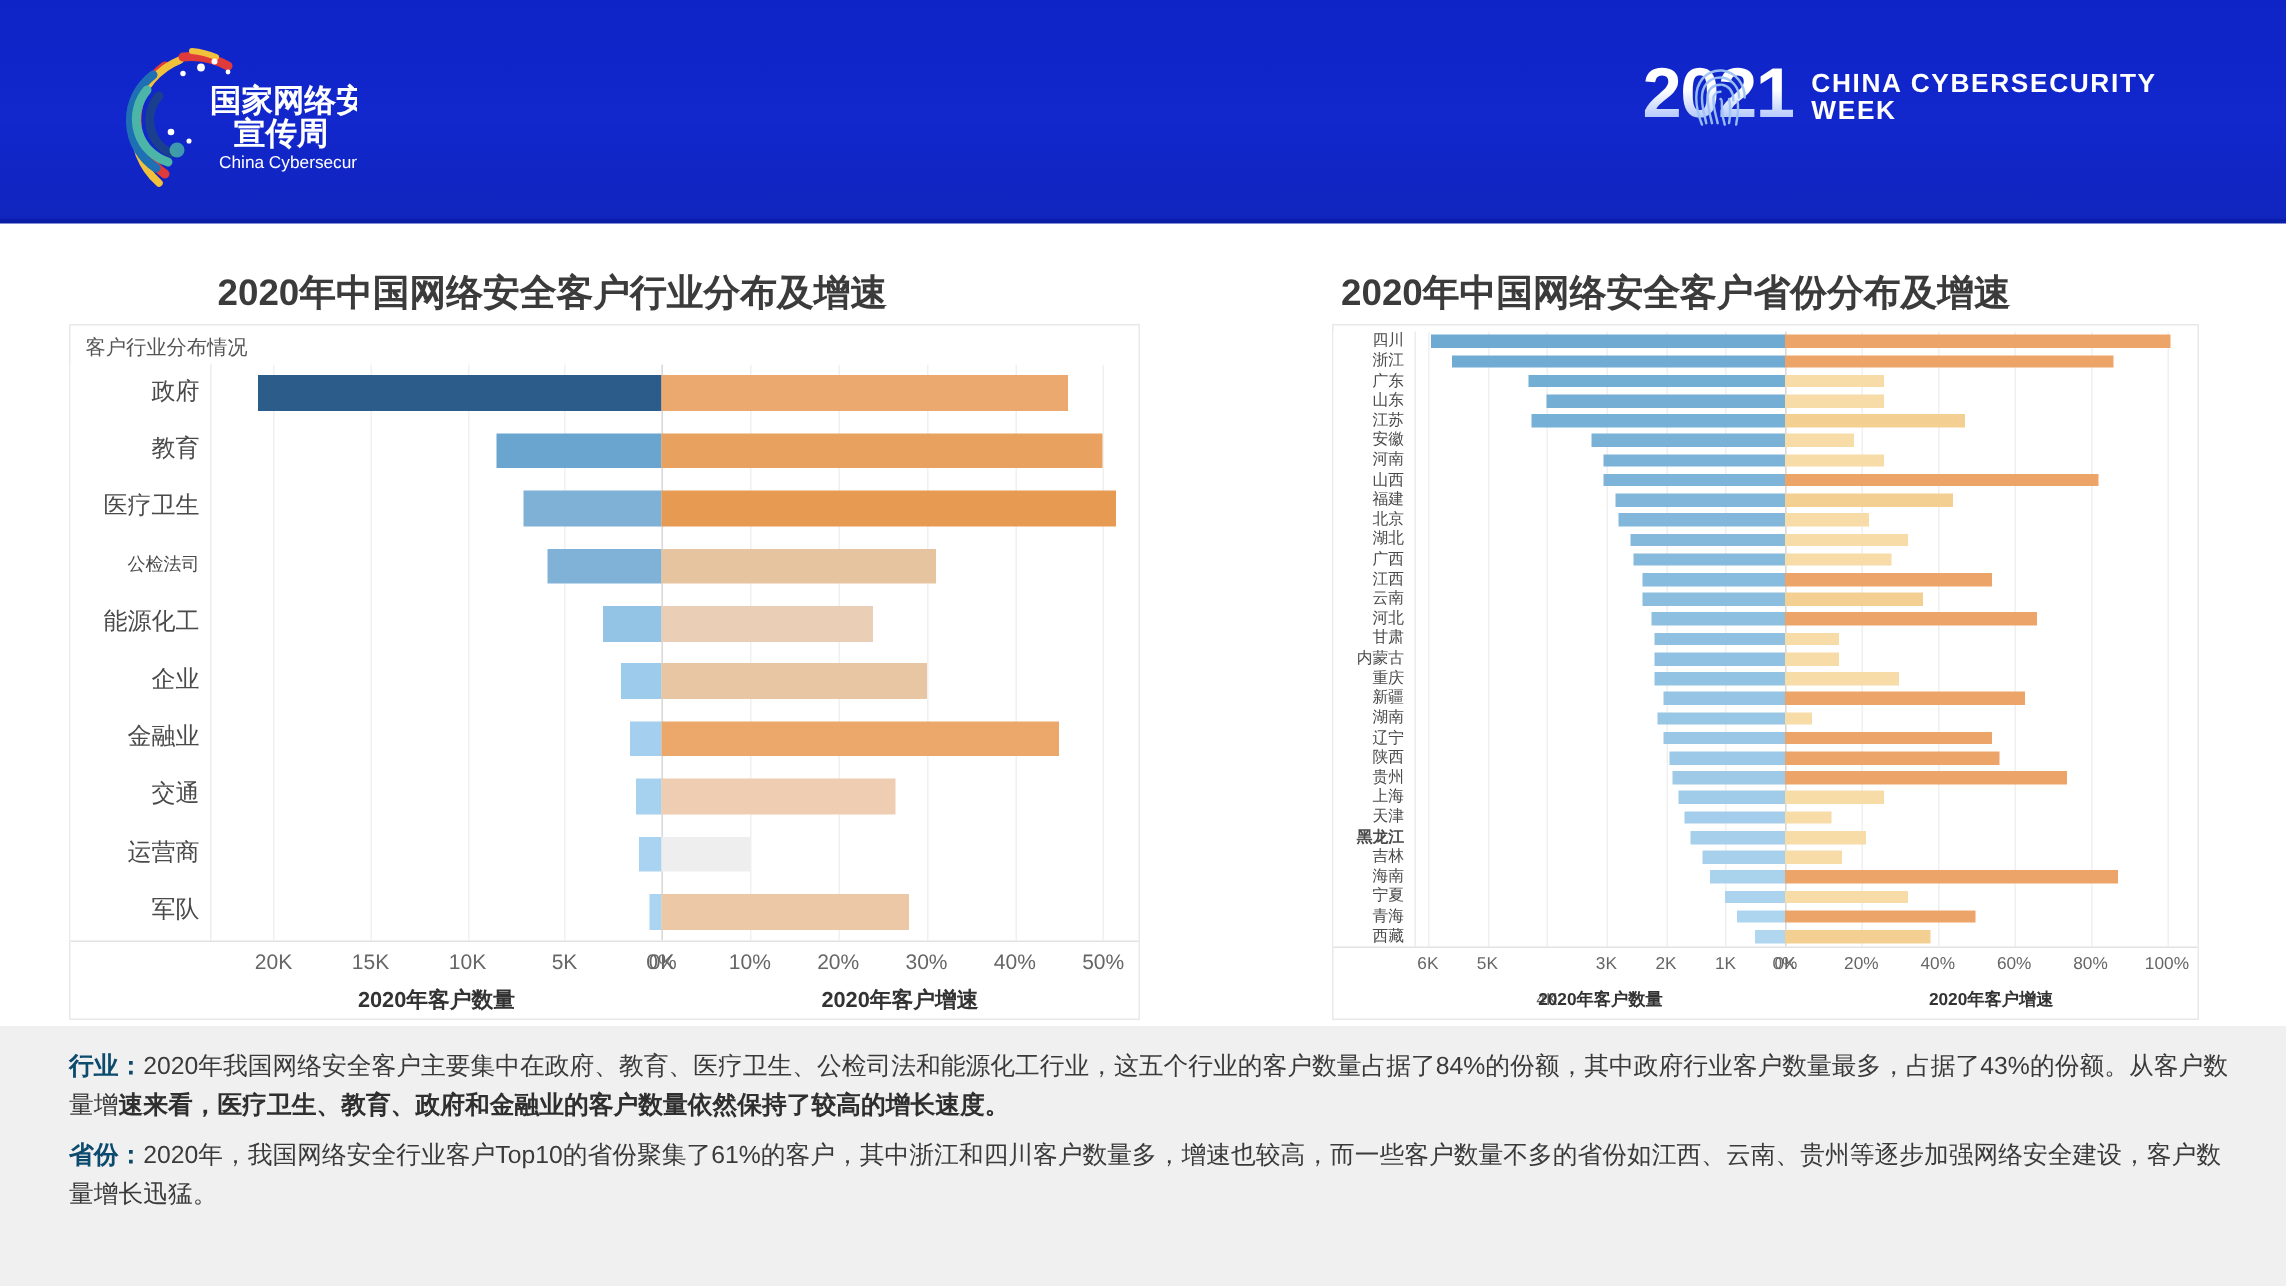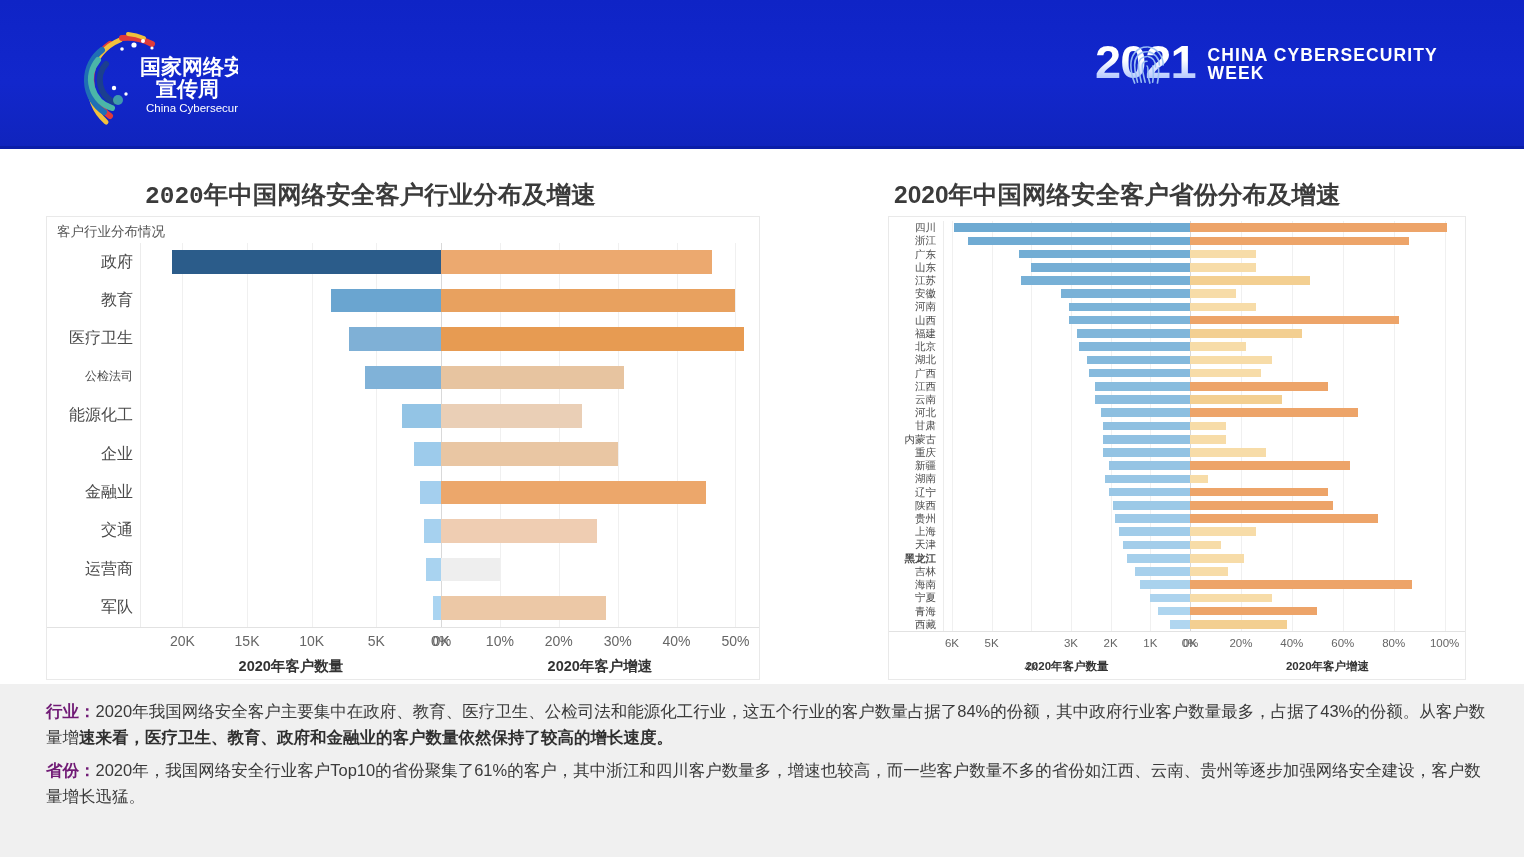--- a/index.html
+++ b/index.html
@@ -49,21 +49,21 @@
     margin-top:7px; text-align:center; color:#c8d4ff; font-size:11.5px;
     letter-spacing:1px; padding-left:48px;
   }
   .lr-sub span { margin:0 9px; }
 
   
   .panel-title {
     position:absolute; font-size:24.5px; font-weight:700; color:#3b3b3b;
     white-space:nowrap;
   }
-  #title-left  { left:145px; top:178px;font-family:Liberation Mono, monospace; }
+  #title-left  { left:145px; top:178px; }
   #title-right { left:894px; top:178px; }
 
   .chart-card {
     position:absolute; background:#ffffff;
     border:1px solid #e9e9e9;
   }
   #card-left  { left:46px;  top:216px; width:714px; height:464px; }
   #card-right { left:888px; top:216px; width:578px; height:464px; }
 
   .card-sub {
@@ -96,21 +96,21 @@
     position:absolute; text-align:center; font-weight:700; color:#333;
     white-space:nowrap;
   }
 
   
   .notes {
     position:absolute; left:0; top:684px; width:1524px; height:173px;
     background:#f0f0f0;
   }
   .note { position:absolute; font-size:16.5px; line-height:26px; color:#3a3a3a; }
-  .note .key { color:#701a75; font-weight:700; }
+  .note .key { color:#0c4a6e; font-weight:700; }
   .note .em  { font-weight:700; color:#2f2f2f; }
   #note1 { left:46px; top:14px; width:1440px; }
   #note2 { left:46px; top:73px; width:1440px; }
 </style>
 </head>
 <body>
 
 <div class="header">
 
   <div class="logo-left">

